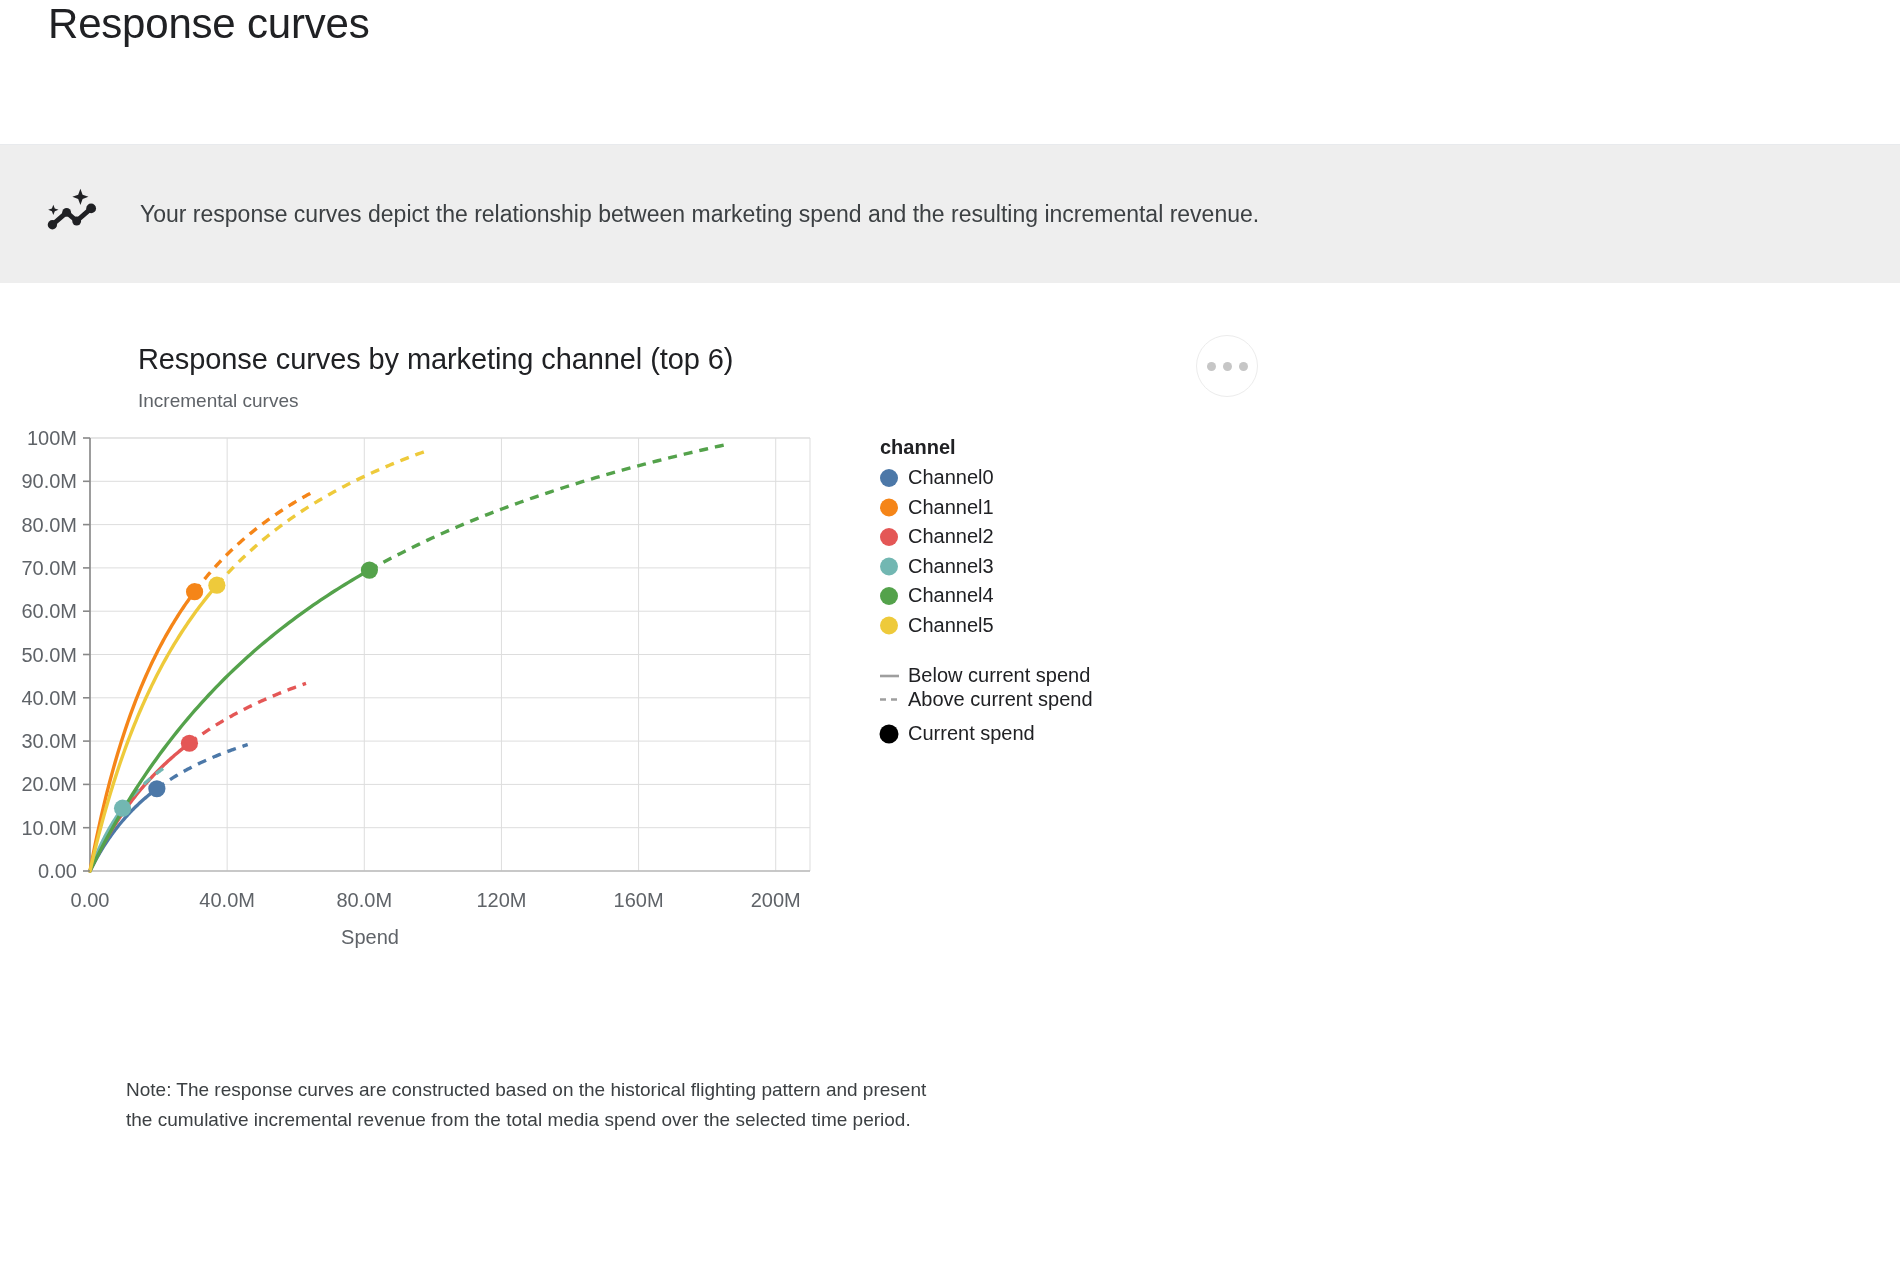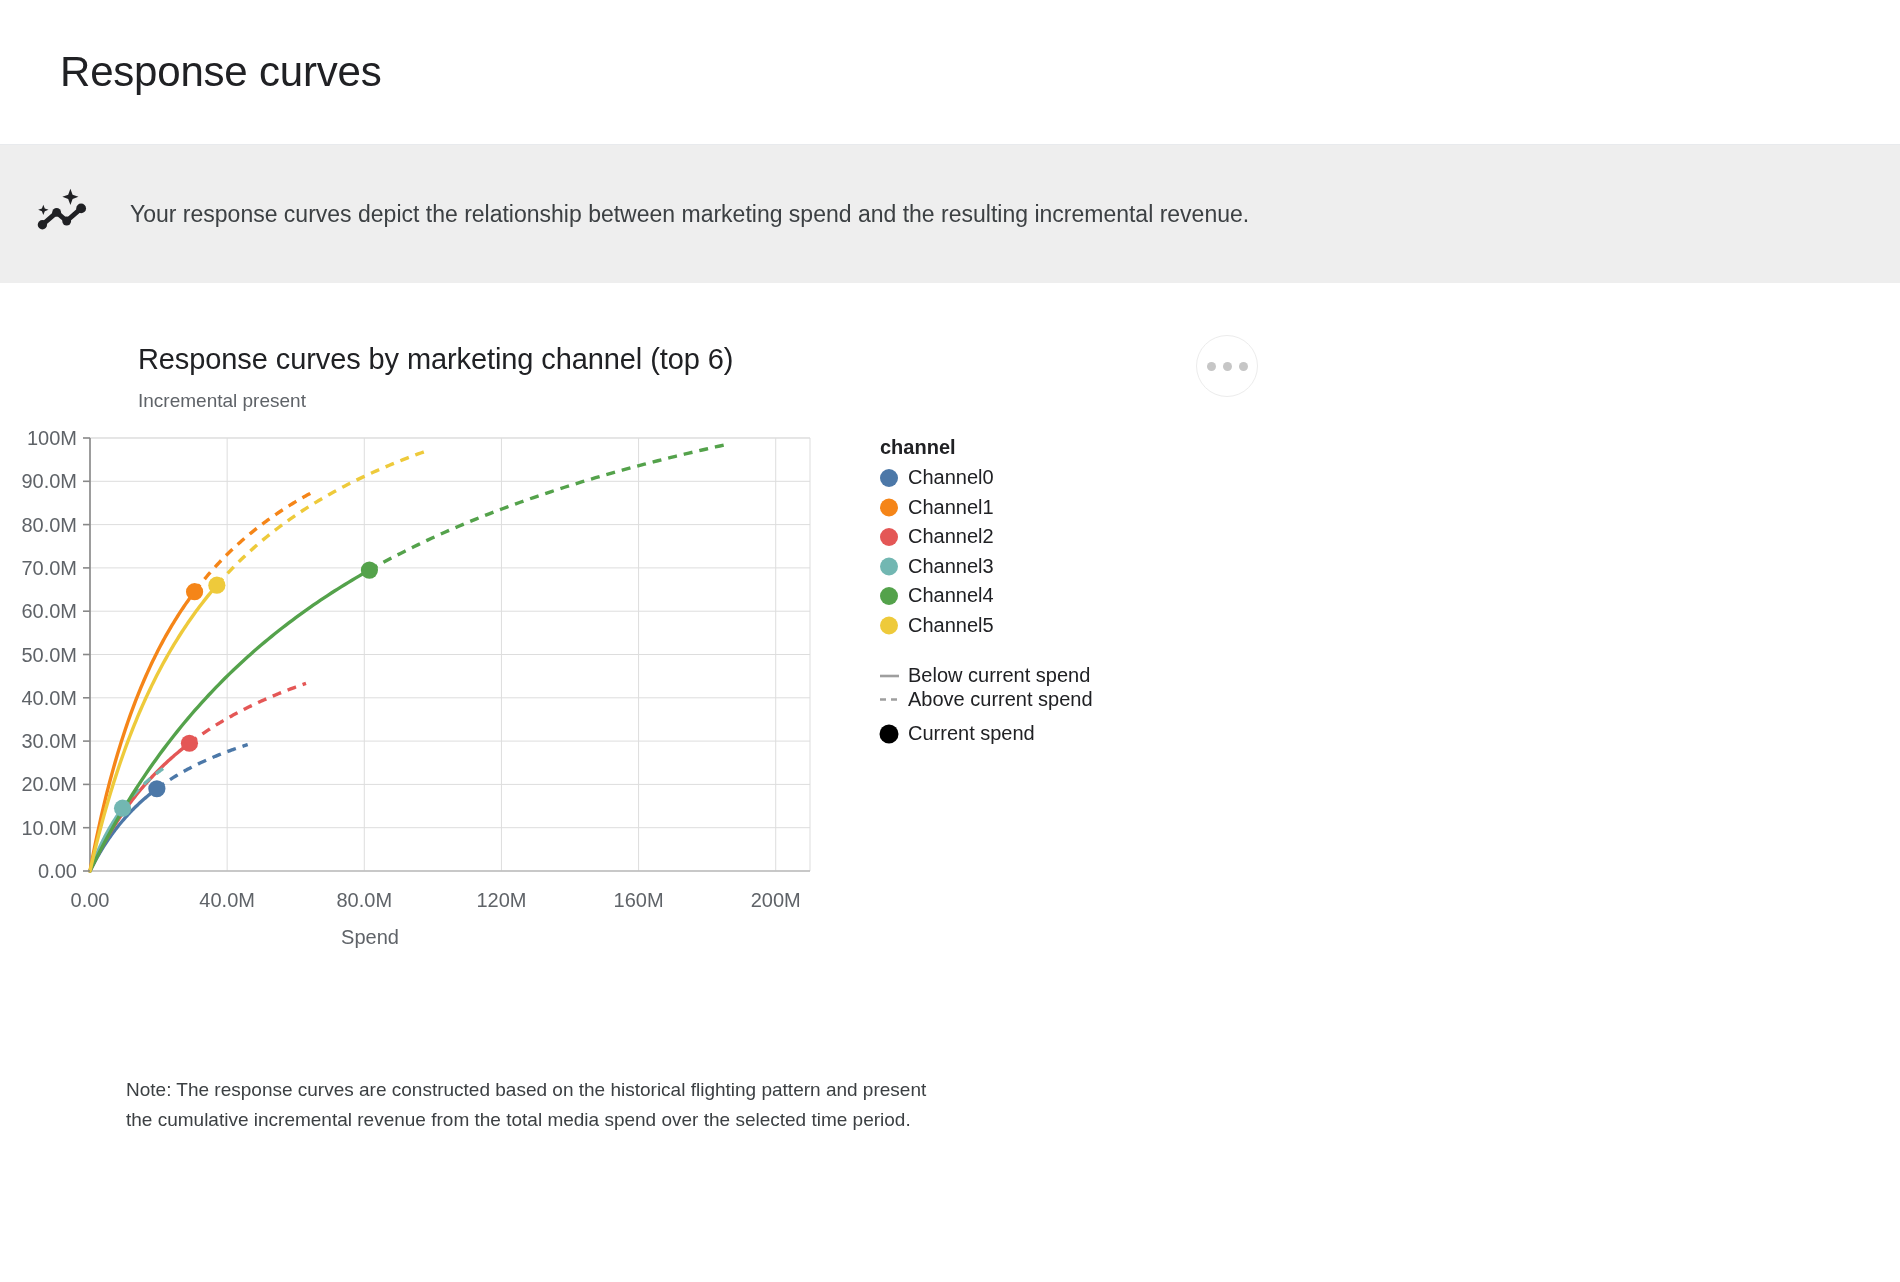--- a/index.html
+++ b/index.html
@@ -7,30 +7,30 @@
   body {
     width:1900px; height:1282px;
     background:#ffffff;
     font-family:"Liberation Sans", sans-serif;
     color:#202124;
     overflow:hidden;
   }
   #page-title-bar {
     height:145px;
     background:#ffffff;
-    display:flex; align-items:center;
-    padding-left:60px;
+    display:flex; 
+    padding-left:48px;
     border-bottom:1px solid #e8eaed;
   }
   #page-title { font-size:42px; font-weight:400; color:#202124; letter-spacing:-0.2px; }
   #insight-banner {
     height:138px;
     background:#eeeeee;
     display:flex; align-items:center;
-    padding-left:34px;
+    padding-left:44px;
   }
   #insight-icon { width:56px; height:56px; flex:0 0 56px; display:block; margin-right:40px; }
   #insight-text { font-size:23px; color:#3c4043; font-weight:400; }
   #chart-card { position:relative; padding:60px 9px 0 0; }
   #chart-header { position:relative; padding-left:138px; }
   #chart-title { font-size:29px; font-weight:400; color:#202124; margin:0 0 14px 0; letter-spacing:-0.1px; }
   #chart-subtitle { font-size:19px; color:#5f6368; font-weight:400; }
   #overflow-menu-button {
     position:absolute; left:1196px; top:-8px;
     width:62px; height:62px; border-radius:50%;
@@ -66,21 +66,21 @@
     <path d="M3.6 16.6 L9.7 11.3 L14.0 15.0 L20.2 9.6" stroke="#202124" stroke-width="2.1" fill="none" stroke-linecap="round" stroke-linejoin="round"></path>
     <path d="M15.6 1.2 l0.95 2.5 l2.5 0.95 l-2.5 0.95 l-0.95 2.5 l-0.95 -2.5 l-2.5 -0.95 l2.5 -0.95 z" fill="#202124"></path>
     <path d="M4.0 8.0 l0.62 1.6 l1.6 0.62 l-1.6 0.62 l-0.62 1.6 l-0.62 -1.6 l-1.6 -0.62 l1.6 -0.62 z" fill="#202124"></path>
   </svg>
   <div id="insight-text">Your response curves depict the relationship between marketing spend and the resulting incremental revenue.</div>
 </div>
 
 <div id="chart-card">
   <div id="chart-header">
     <div id="chart-title">Response curves by marketing channel (top 6)</div>
-    <div id="chart-subtitle">Incremental present</div>
+    <div id="chart-subtitle">Incremental curves</div>
     <button id="overflow-menu-button" title="More options">
       <span></span>
       <span></span>
       <span></span>
     </button>
   </div>
 
   <div id="chart-plot-wrap">
     <svg id="response-chart" width="1500" height="630" viewBox="0 0 1500 630" role="img">
       <g id="grid-layer">

